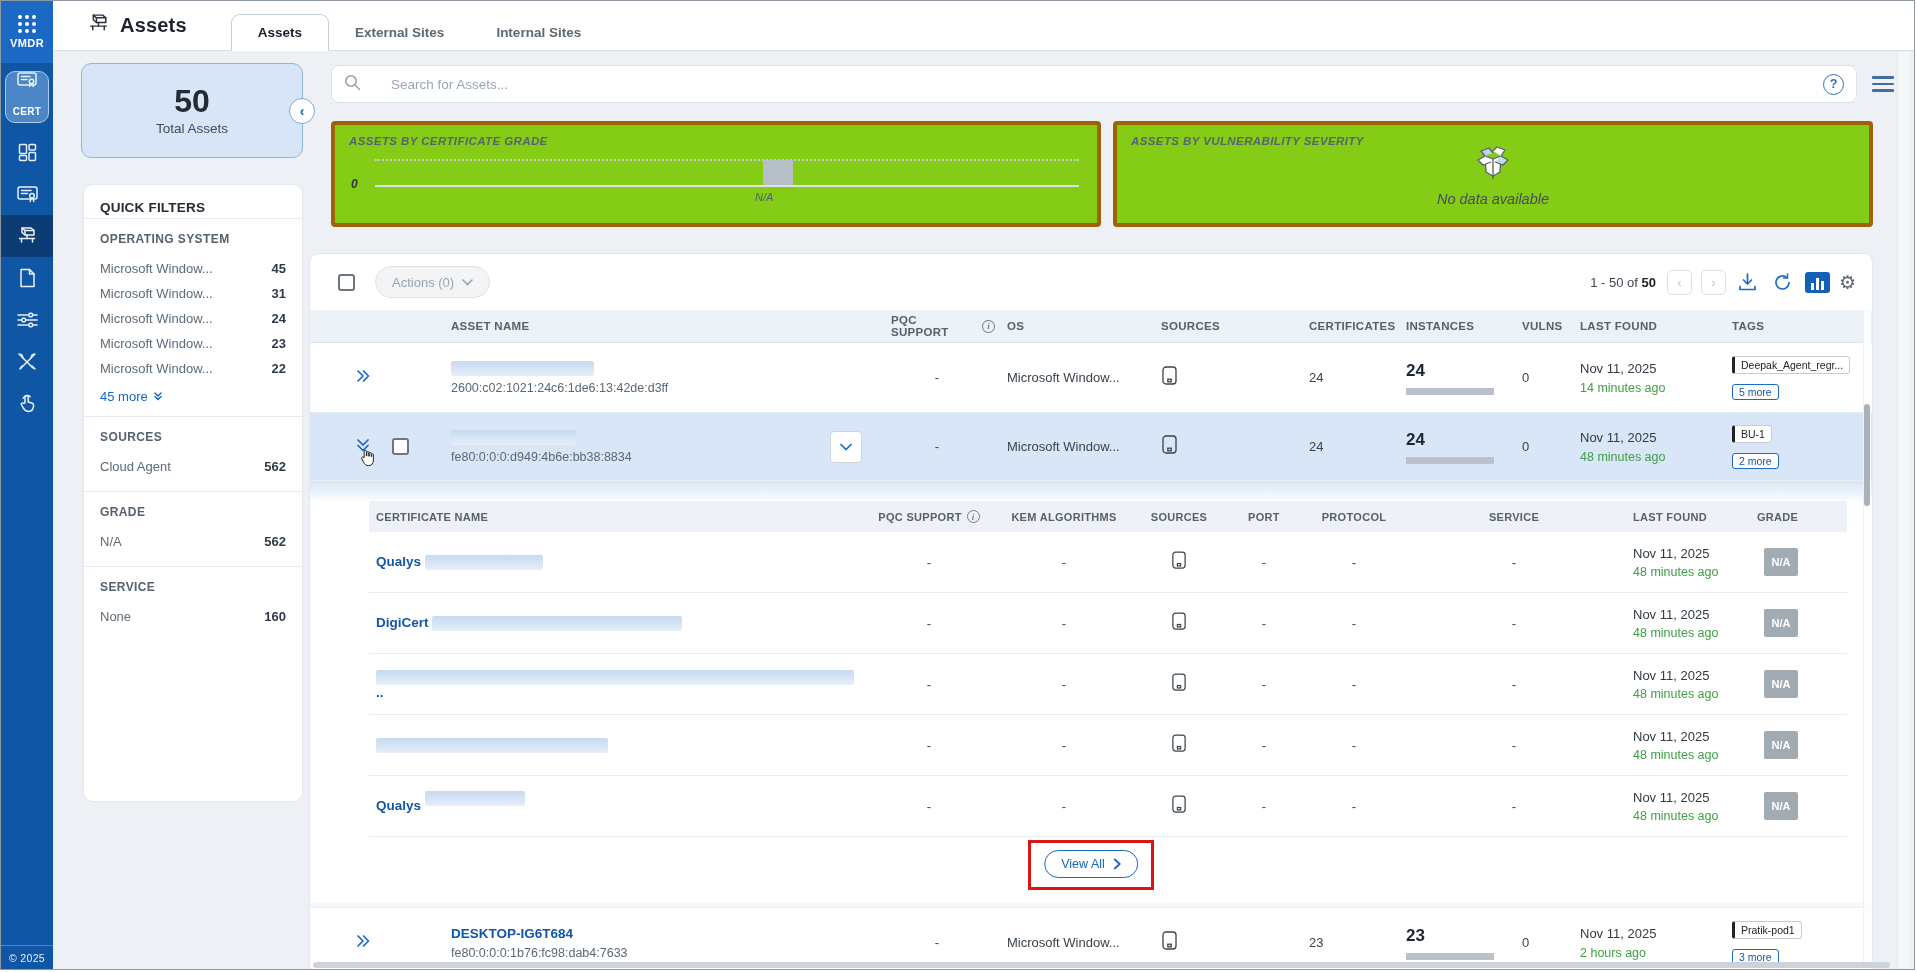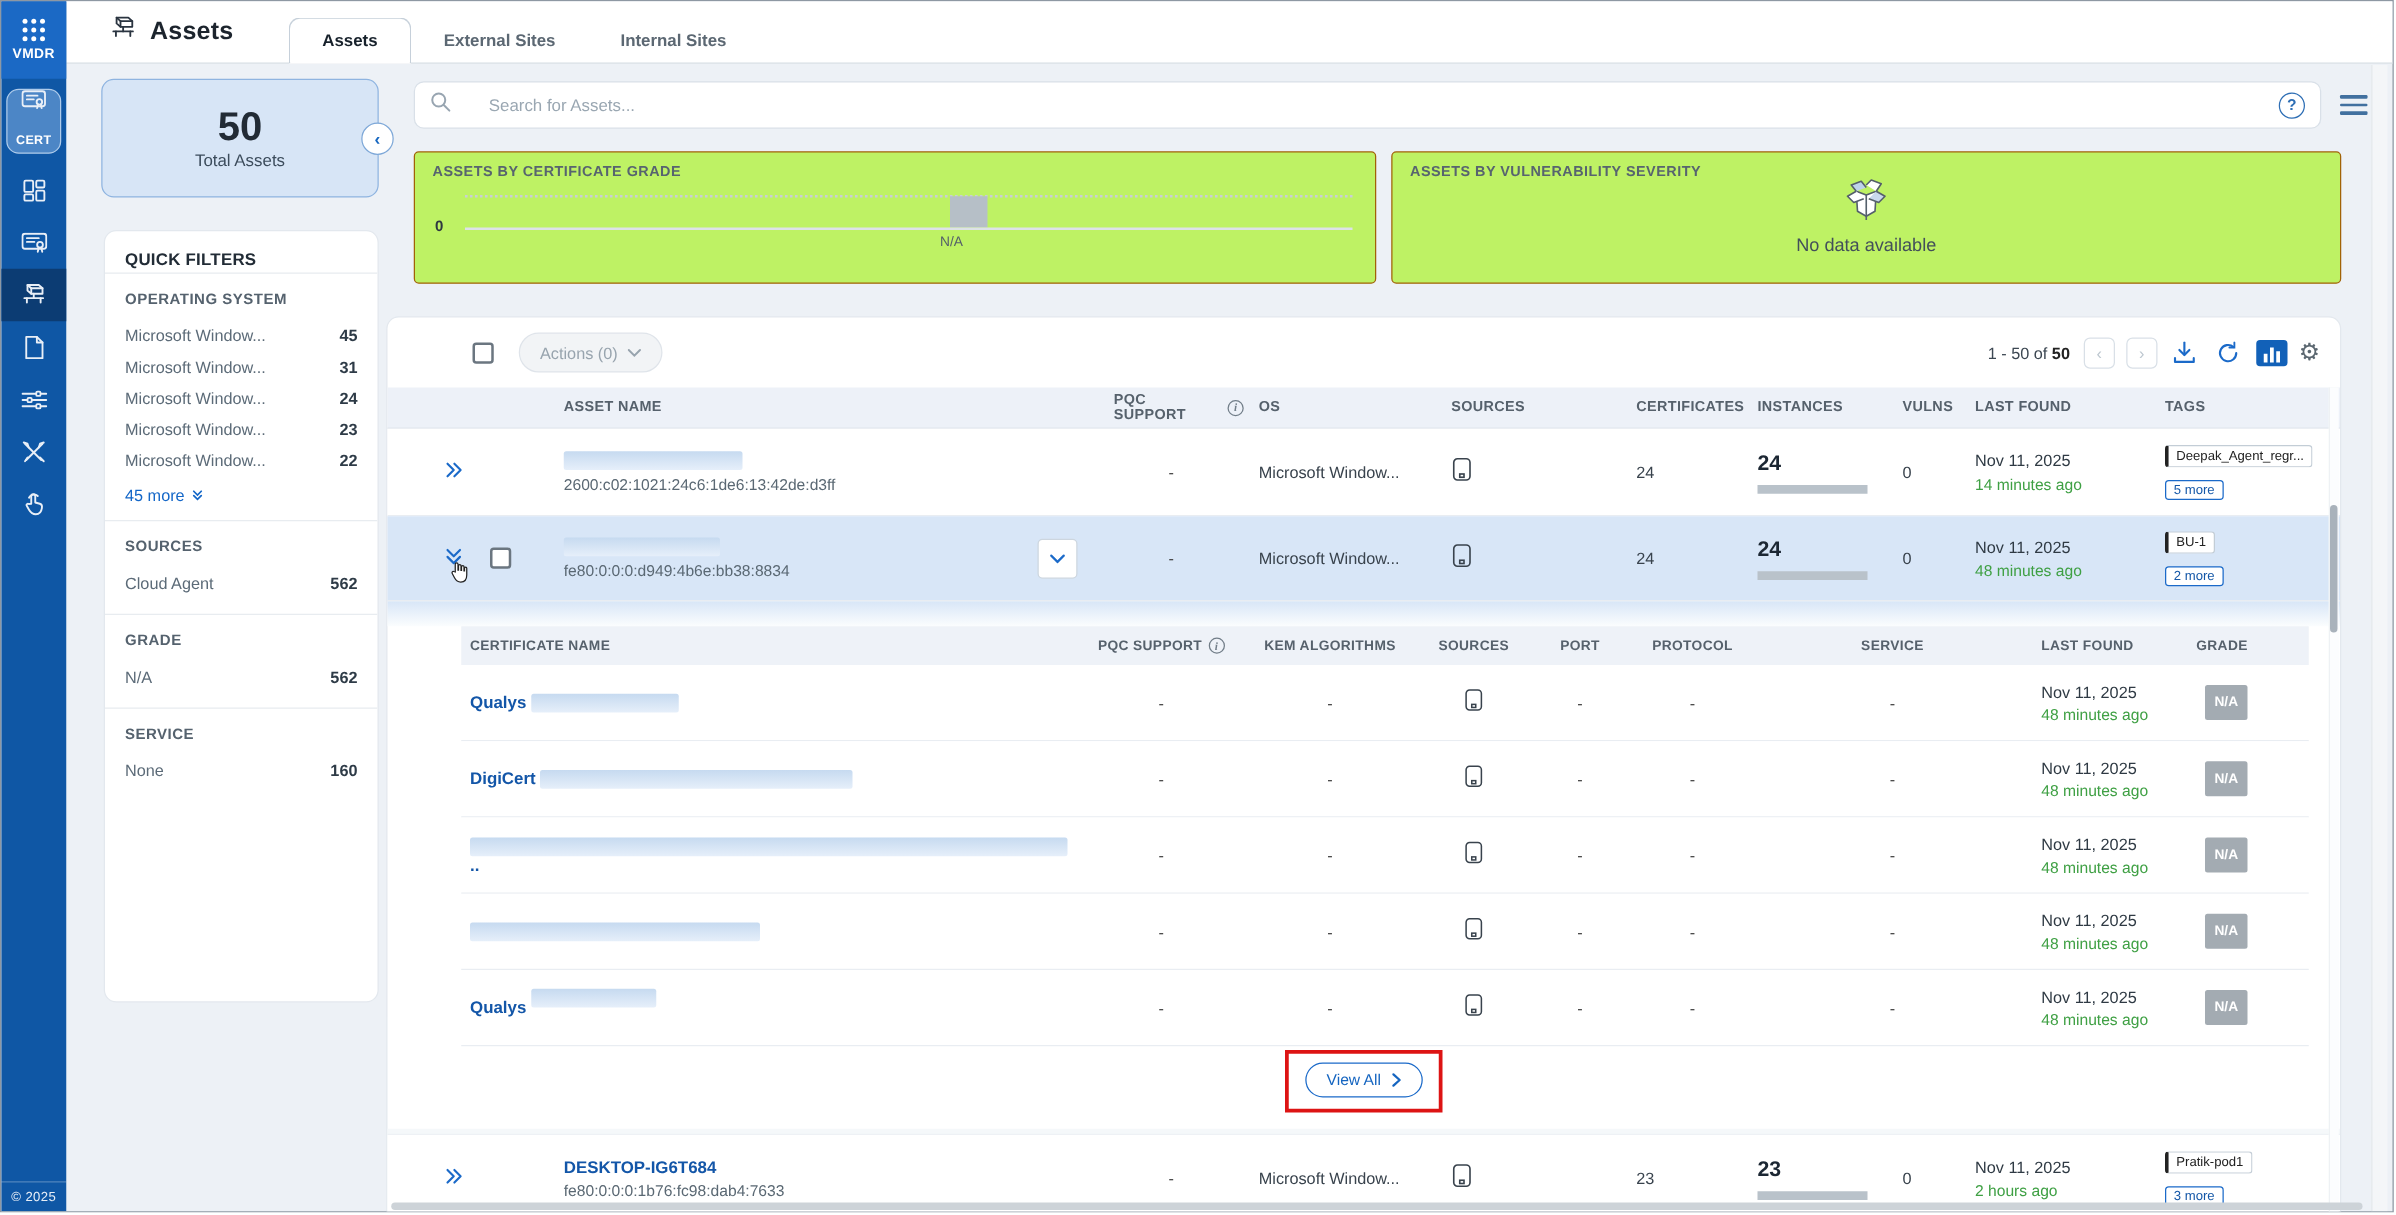--- a/index.html
+++ b/index.html
@@ -51,36 +51,36 @@
   
   .search-row { position:absolute; left:278px; top:14px; right:20px; height:38px; }
   .search-box { position:absolute; left:0; top:0; width:1526px; height:38px; background:#fff; border:1px solid #d9e0e8; border-radius:8px; display:flex; align-items:center; padding:0 12px;gap:21px; }
   .search-box input { flex:1; border:none; outline:none; font-size:13.5px; color:#333; margin-left:9px; font-family:inherit; }
   .search-box input::placeholder { color:#9aa7b2; }
   .help-ic { width:21px; height:21px; border-radius:50%; border:1.5px solid #2f6fb5; color:#2f6fb5; font-size:12.5px; font-weight:bold; display:flex; align-items:center; justify-content:center; cursor:pointer; }
   .hamb { position:absolute; right:0px; top:11px; width:22px; height:16px; display:flex; flex-direction:column; justify-content:space-between; cursor:pointer; }
   .hamb i { height:2.6px; background:#41709f; border-radius:1px; }
 
   .charts-row { position:absolute; left:278px; top:70px; }
-  .chart-card { position:absolute; top:0; height:106px; background:#bef264; border:1px solid #a16207; border-radius:4px; }
+  .chart-card { position:absolute; top:0; height:106px; background:#84cc16; border:4px solid #a16207; border-radius:4px;font-style:italic; }
   .chart-card h3 { padding:10px 0 0 14px; font-size:11.5px; font-weight:bold; color:#57646f; letter-spacing:.4px; }
   .cc1 { left:0; width:770px; }
   .cc2 { left:782px; width:760px; }
   .plot { position:relative; height:60px; margin:0 14px 0 36px; }
   .gridline { position:absolute; left:4px; right:4px; top:12px; border-top:2px dotted #c9cfd5; }
   .baseline { position:absolute; left:4px; right:4px; top:38px; border-top:2px solid #dde2e7; }
   .ytick0 { position:absolute; left:-20px; top:30px; font-size:12px; font-weight:bold; color:#2e3740; }
   .bar1 { position:absolute; left:392px; top:13px; width:30px; height:25px; background:#b6bfc7; }
   .xlab { position:absolute; left:384px; top:44px; font-size:11px; color:#55606a; }
   .nodata-wrap { position:absolute; left:0; right:0; top:18px; display:flex; flex-direction:column; align-items:center; gap:6px; }
   .nodata-txt { font-size:14.5px; color:#434f5a; }
 
   
   .table-card { position:absolute; left:256px; top:202px; width:1564px; height:790px; background:#fff; border:1px solid #e3e8ee; border-radius:10px 10px 0 0; }
-  .toolbar { display:flex; align-items:center; height:56px; padding-left:68px; position:relative; }
+  .toolbar { display:flex; align-items:center; height:56px; padding-left:28px; position:relative; }
   .cbx { width:17px; height:17px; border:2px solid #6b7680; border-radius:3px; background:#fff; cursor:pointer; }
   .actions-btn { margin-left:20px; height:32px; padding:0 16px; background:#f2f4f6; border:1px solid #dfe4ea; border-radius:17px; color:#98a4ae; font-size:13px; display:flex; align-items:center; gap:8px; cursor:pointer; }
   .pag { position:absolute; right:16px; top:0; height:56px; display:flex; align-items:center; gap:9px; }
   .pag .rng { font-size:13px; color:#3c4752; margin-right:2px; }
   .pag .tot { font-weight:bold; color:#222; }
   .pag-btn { width:25px; height:25px; border:1px solid #d9e0e7; border-radius:5px; background:#fff; color:#bcc6cf; display:flex; align-items:center; justify-content:center; font-size:13px; cursor:pointer; }
   .icon-btn { width:26px; height:26px; display:flex; align-items:center; justify-content:center; cursor:pointer; }
   .chart-ic { width:25px; height:21px; background:#1261b8; border-radius:3px; display:flex; align-items:flex-end; justify-content:center; gap:2px; padding-bottom:3px; cursor:pointer; }
   .chart-ic i { width:3px; background:#fff; }
   .gear { font-size:19px; color:#5b6770; cursor:pointer; line-height:1; }

